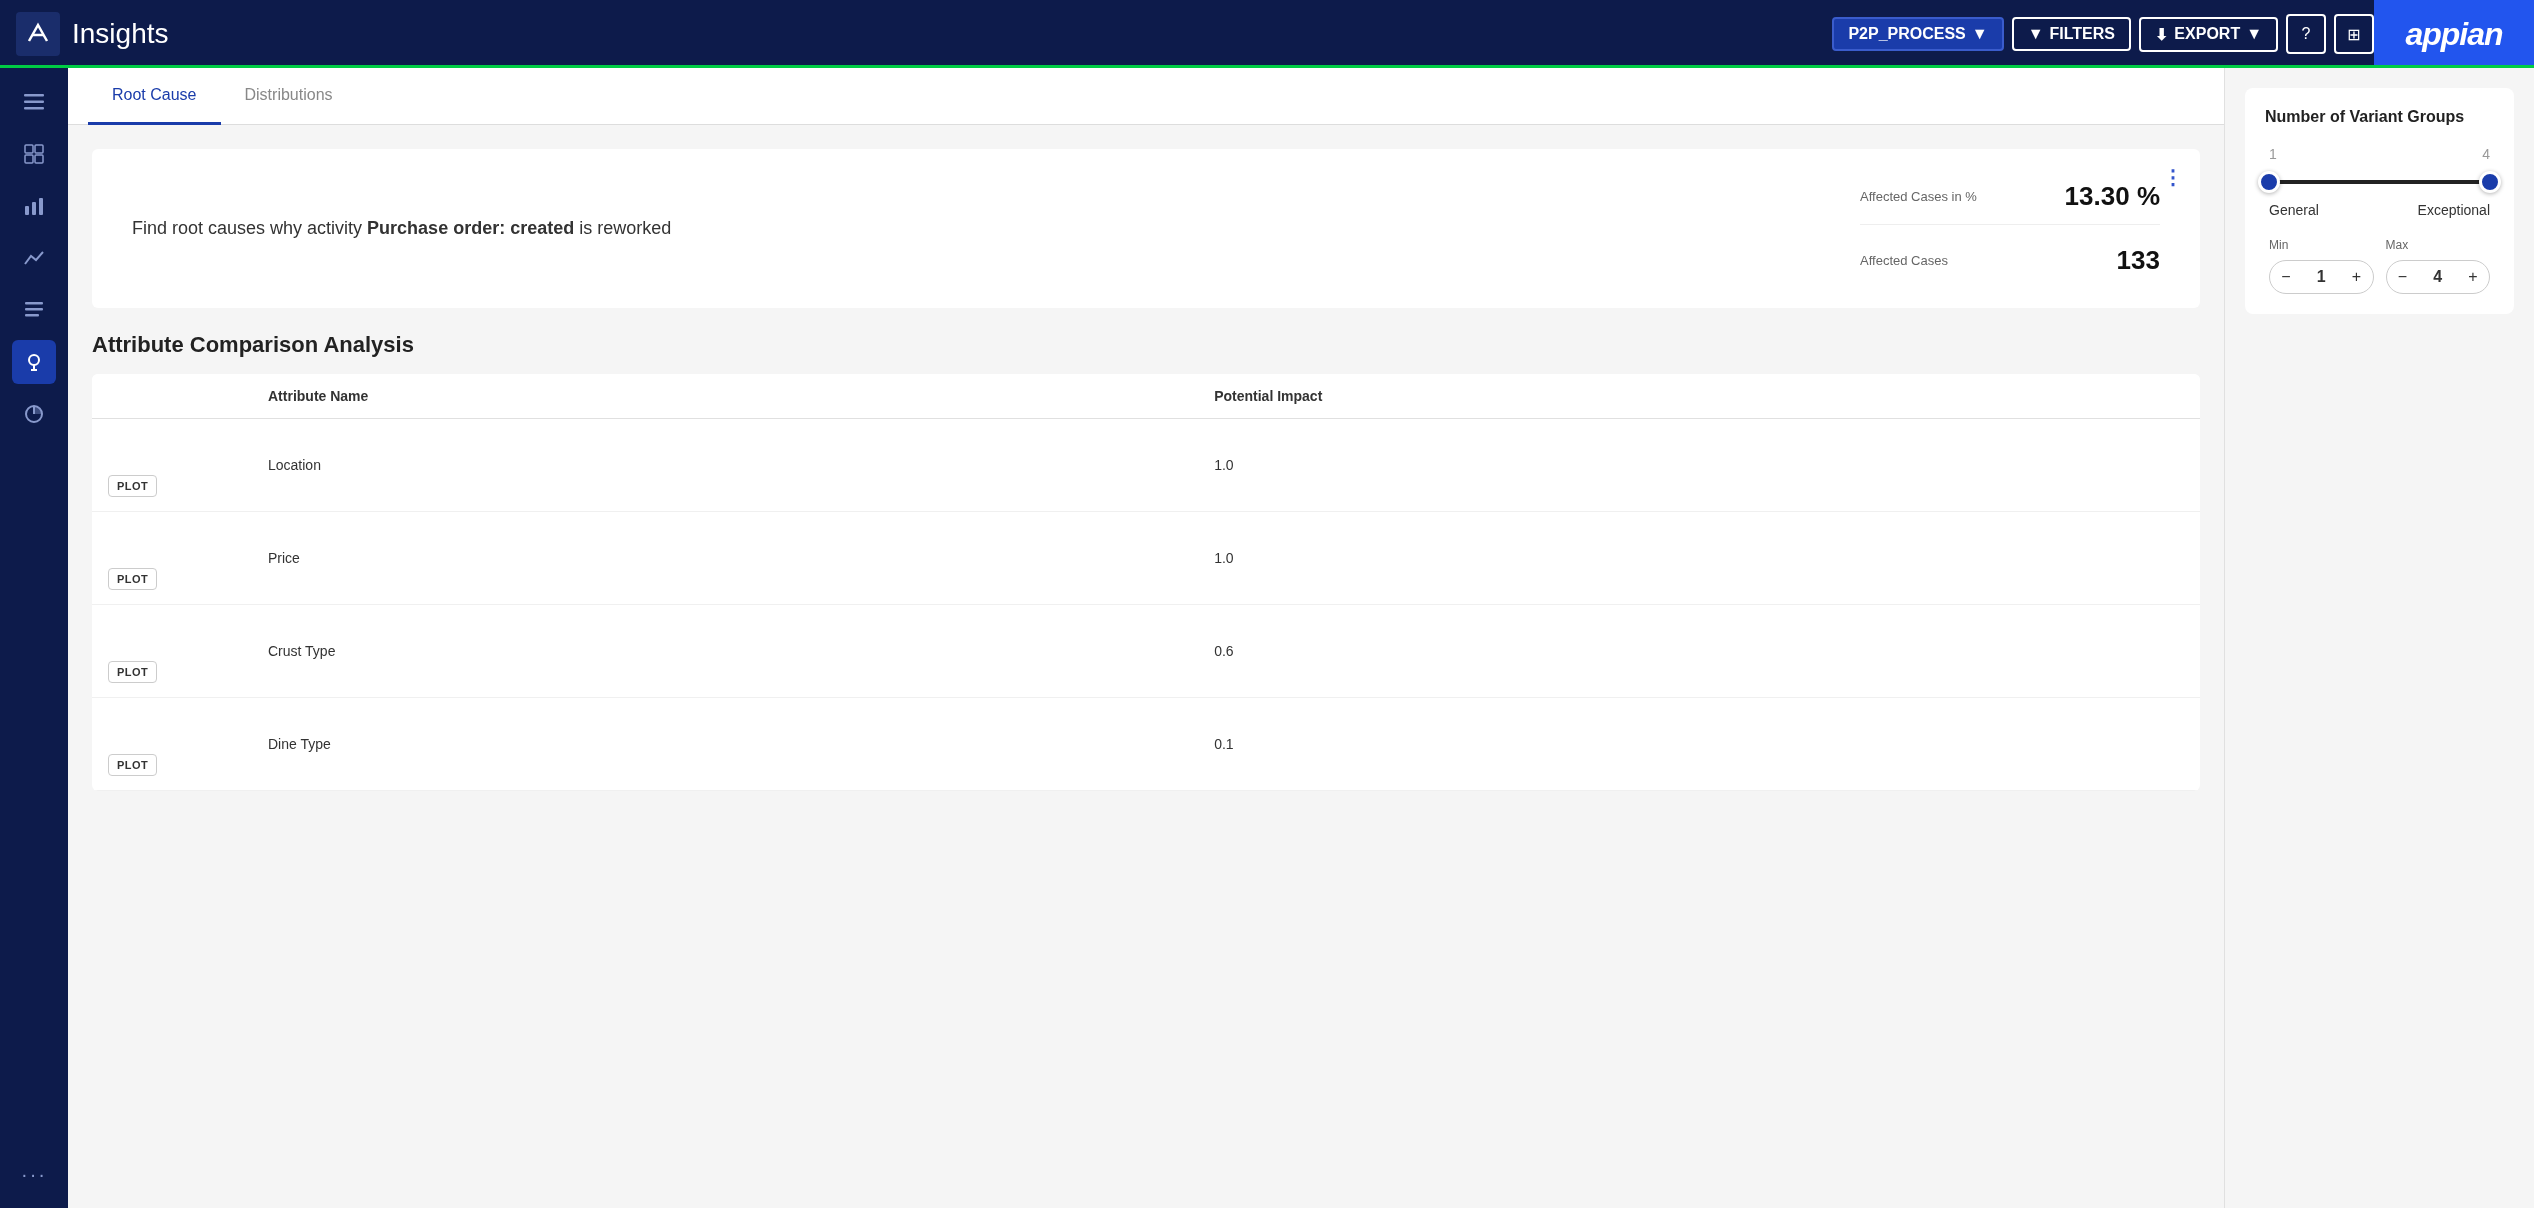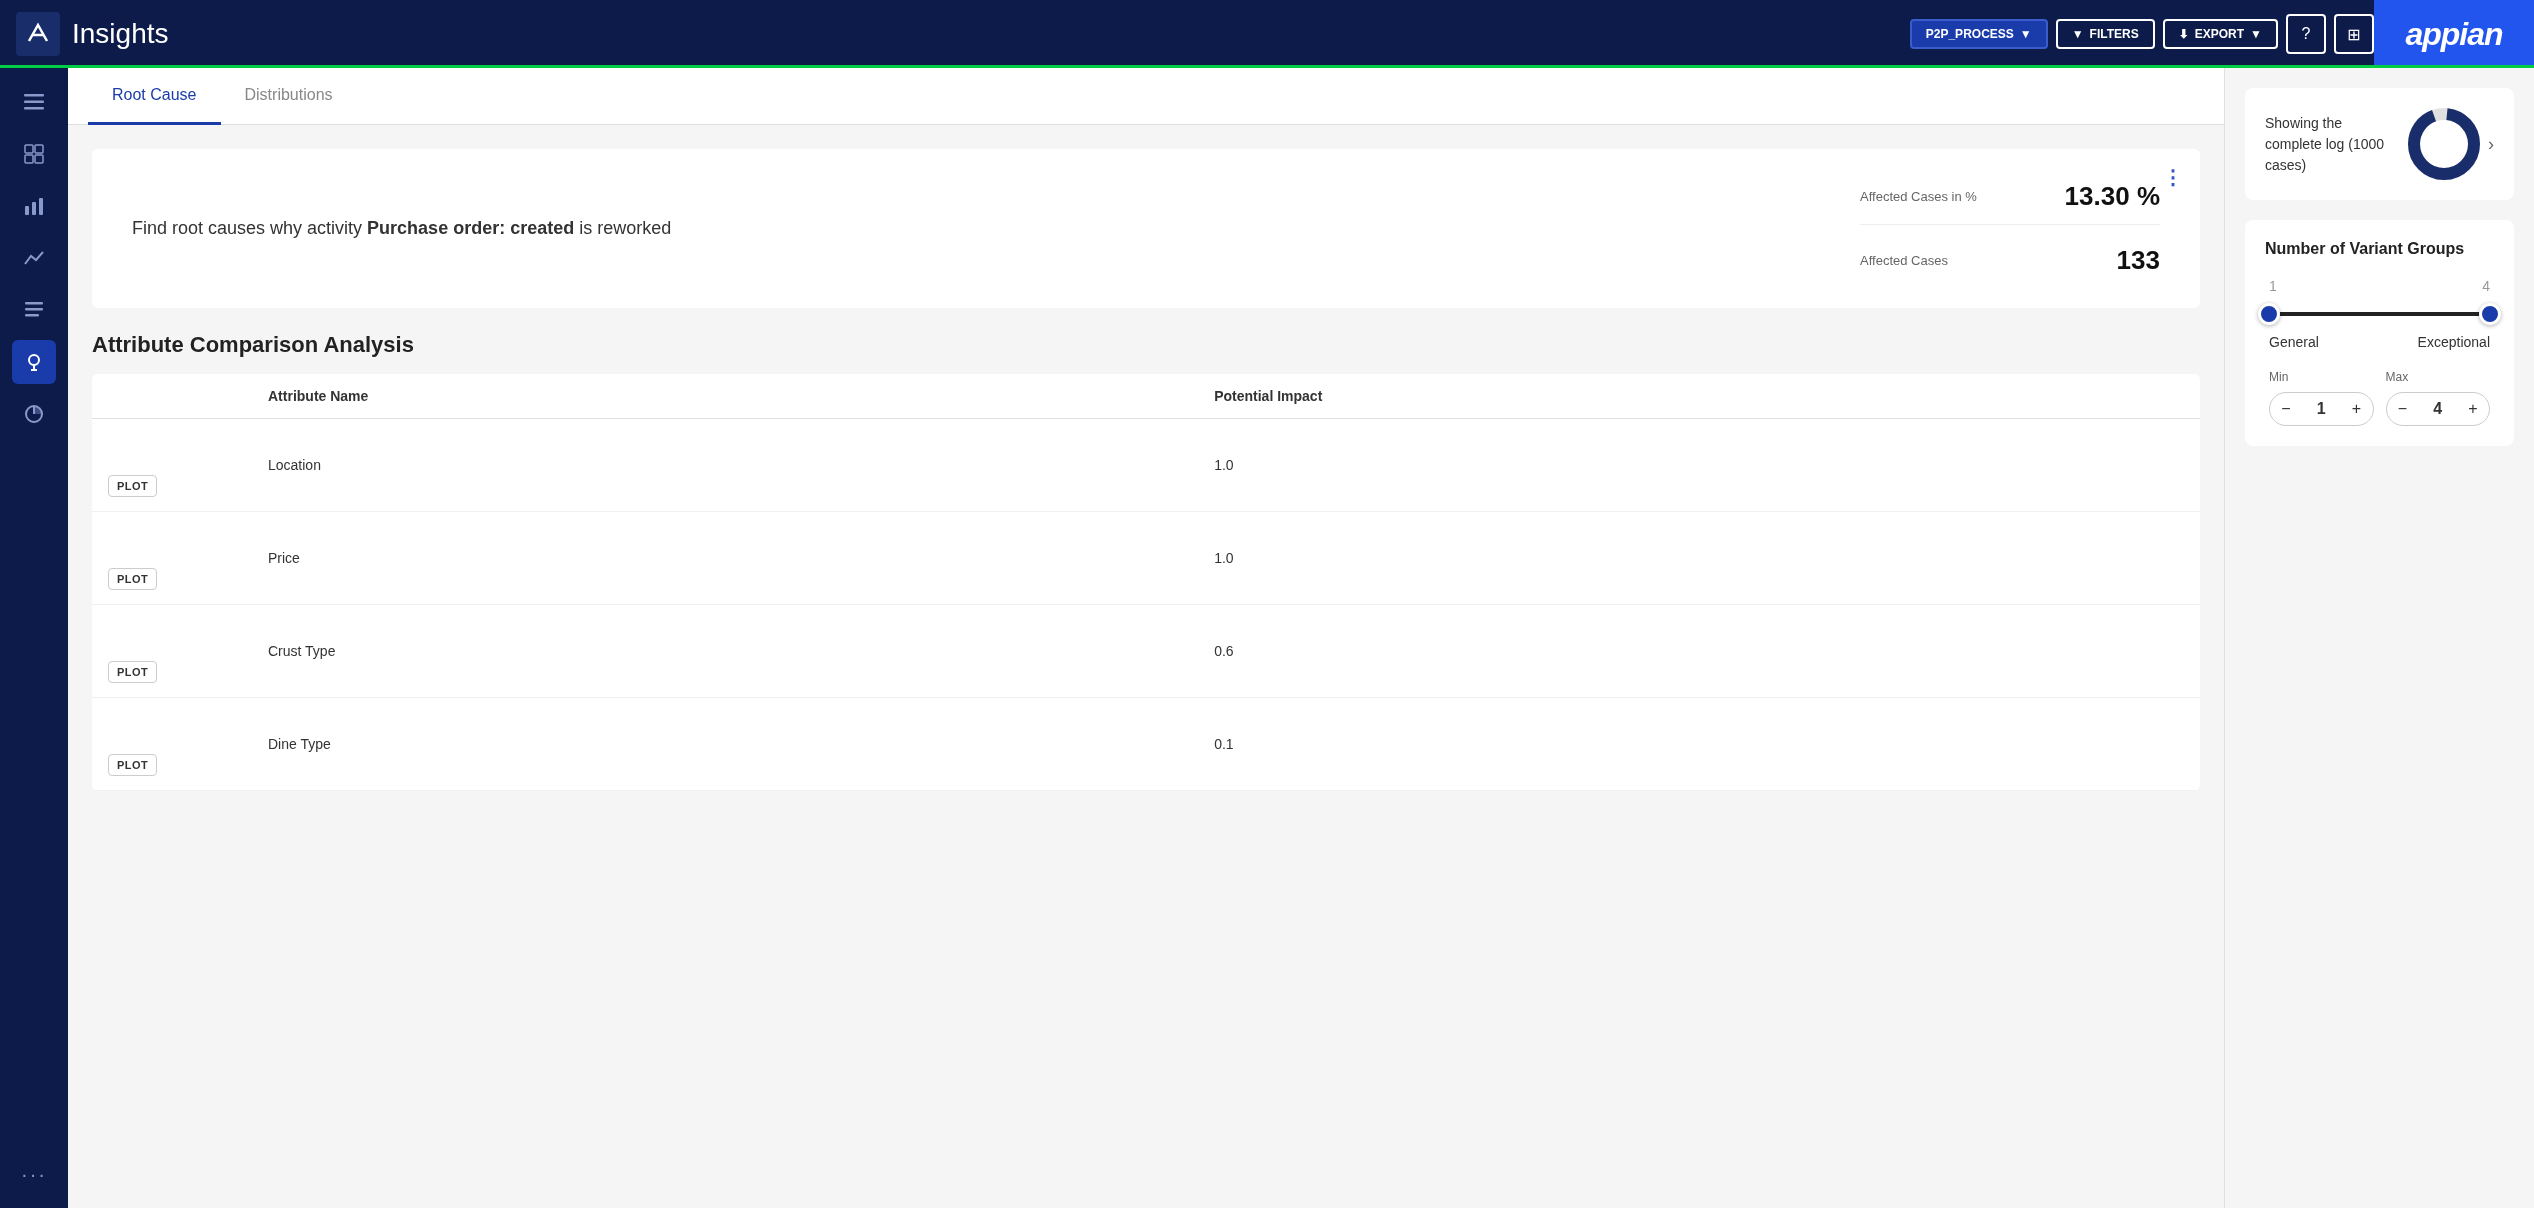--- a/index.html
+++ b/index.html
@@ -39,21 +39,21 @@
       align-items: center;
       gap: 8px;
     }
     .header-btn {
       background: transparent;
       border: 2px solid white;
       color: white;
       padding: 6px 14px;
       border-radius: 4px;
       cursor: pointer;
-      font-size: 12px;
+      font-size: 16px;
       font-weight: 600;
       display: flex;
       align-items: center;
       gap: 6px;
     }
     .header-btn-blue {
       background: #1a3caa;
       border: 2px solid #3a5ccc;
     }
     .header-icon-btn {
@@ -578,28 +578,20 @@
     </tr>
             </tbody>
         </table>
       </div>
 
     </div>
   </div>
 
   <div class="right-panel">
 
-    <div class="case-card">
-      <span class="case-card-text">Showing the complete log (1000 cases)</span>
-      <svg class="case-donut" viewBox="0 0 72 72">
-        <circle cx="36" cy="36" r="30" fill="none" stroke="#e0e0e0" stroke-width="12"></circle>
-        <circle cx="36" cy="36" r="30" fill="none" stroke="#1a2d6b" stroke-width="12" stroke-dasharray="175 13" stroke-dashoffset="-3" transform="rotate(-90 36 36)"></circle>
-      </svg>
-      <span class="case-arrow">›</span>
-    </div>
 
     <div class="variant-card">
       <div class="variant-title">Number of Variant Groups</div>
       <div class="slider-area">
         <div class="slider-labels">
           <span>1</span>
           <span>4</span>
         </div>
         <div class="slider-track-container">
           <div class="slider-track"></div>

